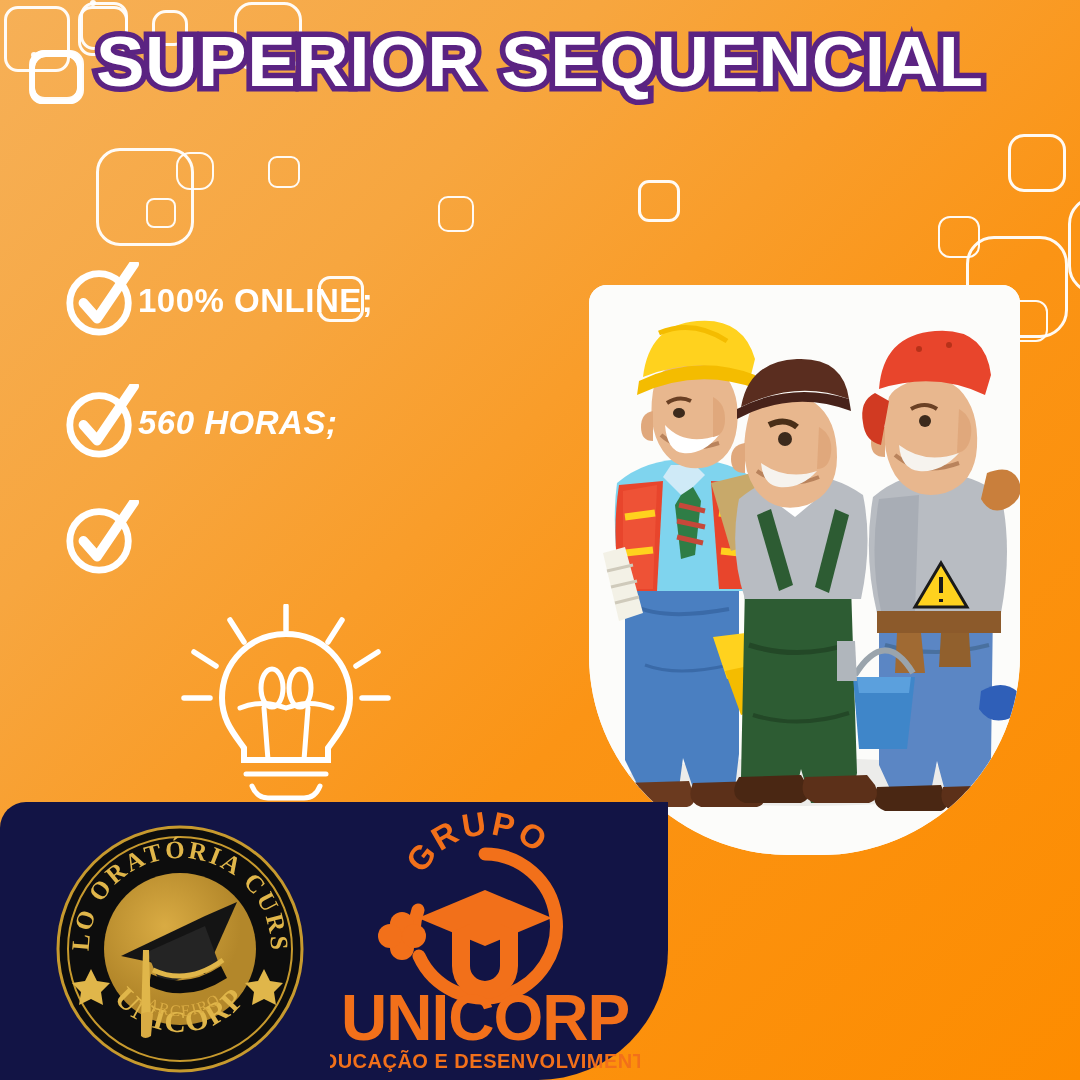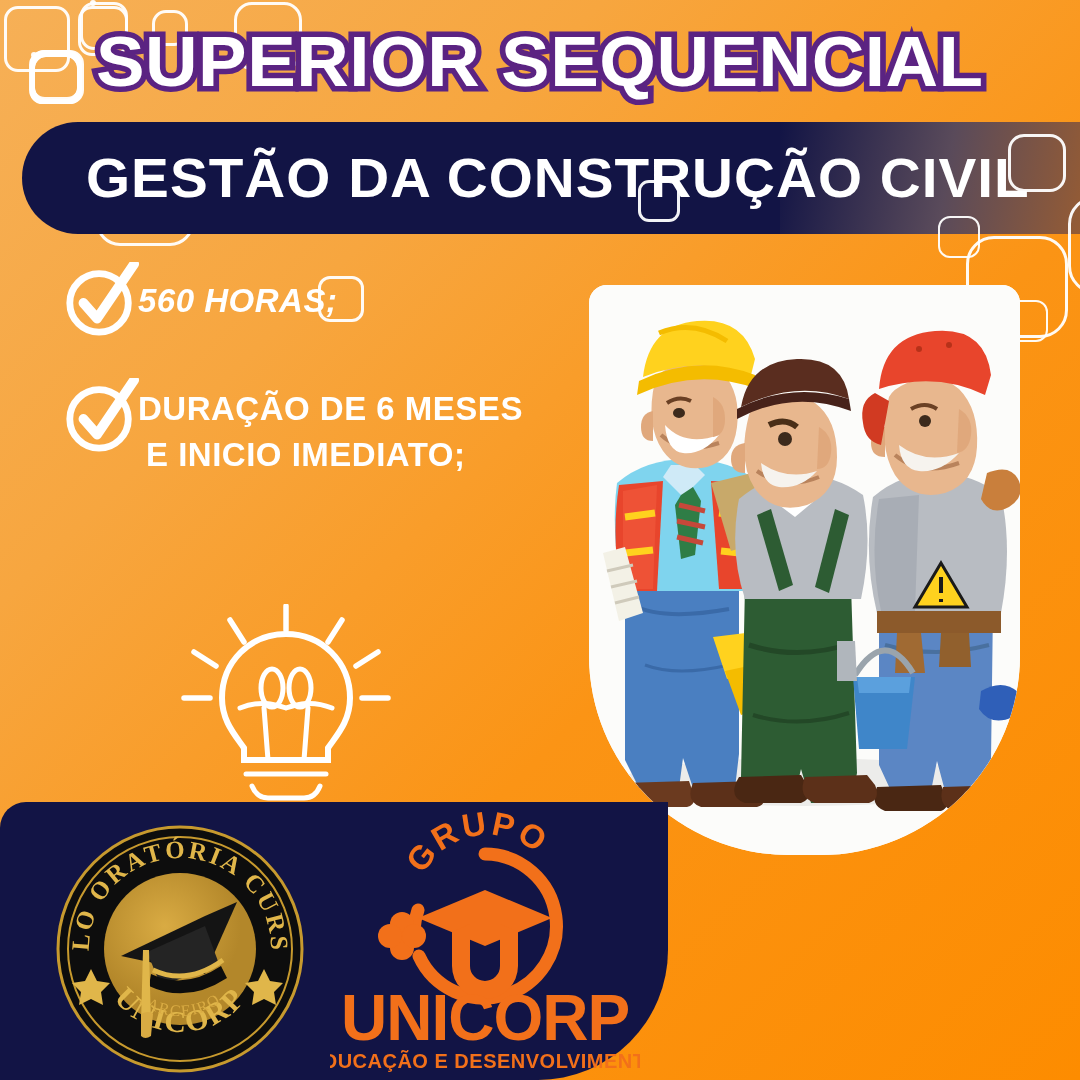--- a/index.html
+++ b/index.html
@@ -120,45 +120,44 @@
   <div class="sq thin" style="left:1006px;top:300px;width:38px;height:38px;border-radius:12px;z-index:4;"></div>
   <div class="sq thin" style="left:938px;top:216px;width:38px;height:38px;border-radius:12px;z-index:4;"></div>
   <div class="sq" style="left:1068px;top:196px;width:92px;height:92px;border-radius:28px;z-index:4;"></div>
   <div class="sq" style="left:966px;top:236px;width:96px;height:96px;border-radius:28px;z-index:4;"></div>
   <div class="sq" style="left:638px;top:180px;width:36px;height:36px;border-radius:11px;z-index:4;"></div>
 
   <div id="title-wrap" class="nosel">
     <span id="title">SUPERIOR SEQUENCIAL</span>
   </div>
 
-  <div id="band">
-    <div id="band-sheen"></div>
-    <div id="band-text" class="nosel">GESTÃO DA CONSTRUÇÃO CIVIL</div>
-  </div>
 
   <div id="bullets" class="nosel">
 
+    <div class="bullet">
+      <svg class="chk" viewBox="0 0 80 80">
+        <circle cx="38" cy="42" r="30" fill="none" stroke="#fff" stroke-width="7"></circle>
+        <path d="M22 42 L36 58 L74 2" fill="none" stroke="#fff" stroke-width="10" stroke-linecap="round" stroke-linejoin="round"></path>
+      </svg>
+      <div class="btext">100% ONLINE;</div>
+    </div>
 
     <div class="bullet" style="margin-bottom:30px;font-style:italic;">
       <svg class="chk" viewBox="0 0 80 80">
         <circle cx="38" cy="42" r="30" fill="none" stroke="#fff" stroke-width="7"></circle>
         <path d="M22 42 L36 58 L74 2" fill="none" stroke="#fff" stroke-width="10" stroke-linecap="round" stroke-linejoin="round"></path>
       </svg>
       <div class="btext">560 HORAS;</div>
     </div>
 
     <div class="bullet tall">
       <svg class="chk" viewBox="0 0 80 80">
         <circle cx="38" cy="42" r="30" fill="none" stroke="#fff" stroke-width="7"></circle>
         <path d="M22 42 L36 58 L74 2" fill="none" stroke="#fff" stroke-width="10" stroke-linecap="round" stroke-linejoin="round"></path>
       </svg>
-      <div class="btext">
-        <div>DURAÇÃO DE 6 MESES</div>
-        <div style="padding-left:8px;">E INICIO IMEDIATO;</div>
-      </div>
     </div>
 
   </div>
 
   <svg id="bulb" viewBox="0 0 236 200">
     <g fill="none" stroke="#fff" stroke-width="5.5" stroke-linecap="round">
       <line x1="118" y1="2" x2="118" y2="26"></line>
       <line x1="62" y1="16" x2="76" y2="38"></line>
       <line x1="174" y1="16" x2="160" y2="38"></line>
       <line x1="26" y1="48" x2="48" y2="62"></line>

